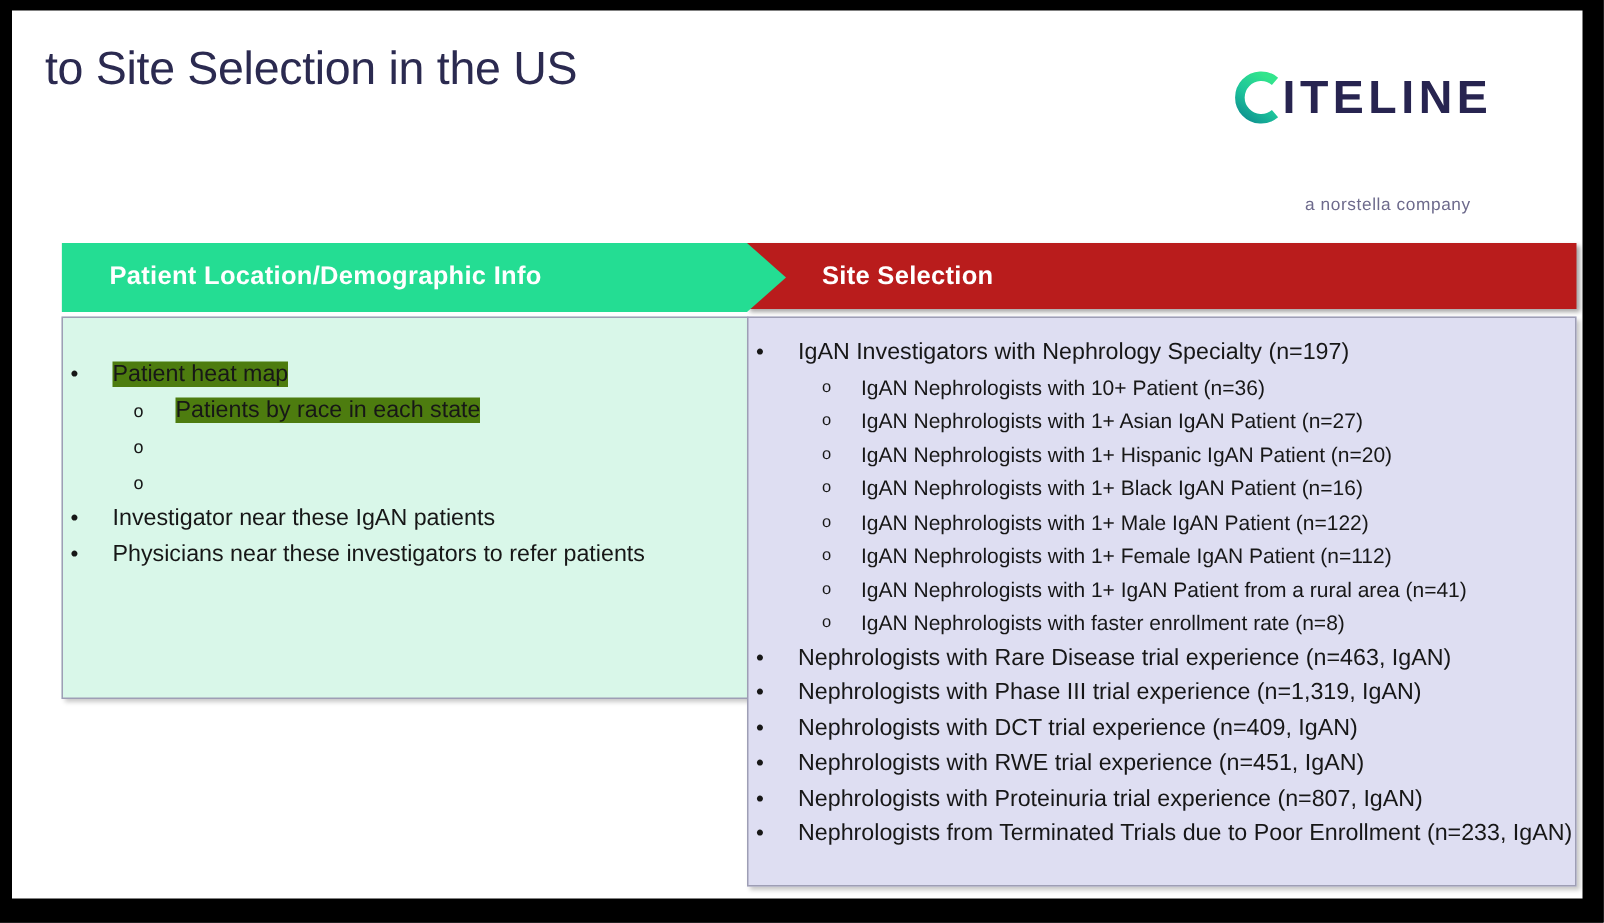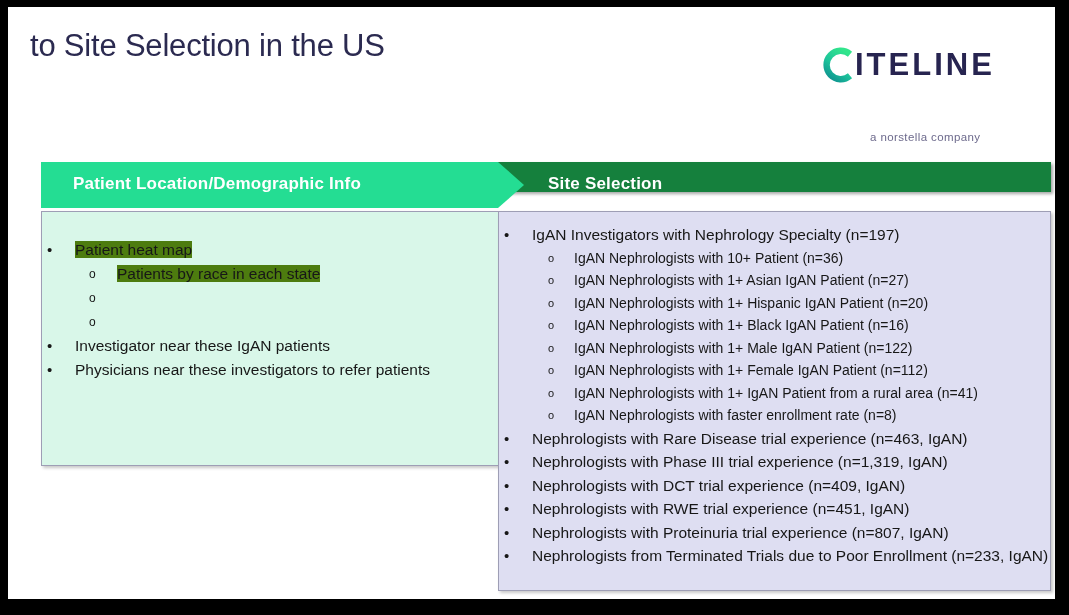--- a/index.html
+++ b/index.html
@@ -84,22 +84,22 @@
     letter-spacing: 0.4px;
     margin-top: 42px;
   }
 
   
   #header-right {
     position: absolute;
     left: 490px;
     top: 155px;
     width: 553px;
-    height: 30px;
-    background: #15803d;
+    height: 44px;
+    background: #b91c1c;
     box-shadow: 2px 2px 3px rgba(0,0,0,0.35);
   }
   #header-right-label {
     position: absolute;
     left: 50px;
     top: 12px;
     font-size: 17px;
     font-weight: bold;
     color: #ffffff;
     letter-spacing: 0.2px;

